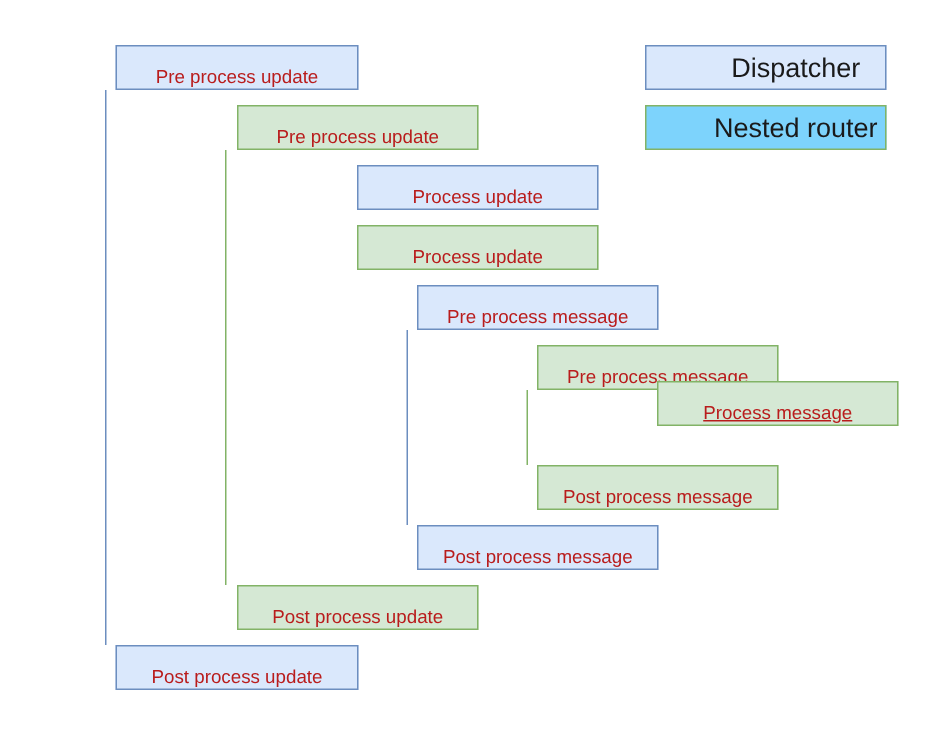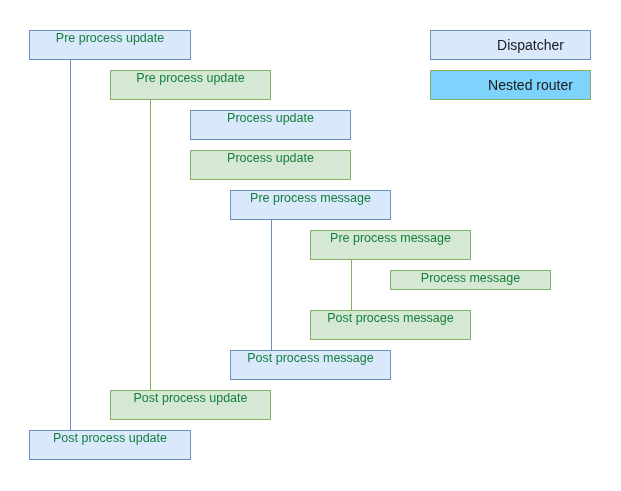--- a/index.html
+++ b/index.html
@@ -14,29 +14,30 @@
     position: relative;
     width: 621px;
     height: 491px;
     background: #ffffff;
     overflow: hidden;
   }
   .node {
     position: absolute;
     box-sizing: border-box;
     display: flex;
-    align-items: flex-start;
+    align-items: flex-end;
     justify-content: center;
     font-size: 12.5px;
     line-height: 1.2;
-    color: #15803d;
+    color: #b91c1c;
     text-align: center;
     border-width: 1px;
     border-style: solid;
     z-index: 2;
+    margin-left: 48px;
     -webkit-font-smoothing: antialiased;
   }
   .node.blue {
     background: #dae8fc;
     border-color: #6c8ebf;
   }
   .node.green {
     background: #d5e8d4;
     border-color: #82b366;
   }
@@ -50,21 +51,21 @@
   }
   .connector.green {
     background: #82b366;
   }
   .legend-item {
     position: absolute;
     box-sizing: border-box;
     display: flex;
     align-items: center;
     justify-content: center;
-    font-size: 14px;
+    font-size: 18px;
     color: #1a1a1a;
     border-width: 1px;
     border-style: solid;
     z-index: 2;
     padding-left: 40px;
   }
 </style>
 </head>
 <body>
 
@@ -88,21 +89,21 @@
       </div>
       <div class="node green" style="left: 190px; top: 150px; width: 161px; height: 30px;">
         <span>Process update</span>
       </div>
       <div class="node blue" style="left: 230px; top: 190px; width: 161px; height: 30px;">
         <span>Pre process message</span>
       </div>
       <div class="node green" style="left: 310px; top: 230px; width: 161px; height: 30px;">
         <span>Pre process message</span>
       </div>
-      <div class="node green" style="left: 390px; top: 270px; width: 161px; height: 20px;">
+      <div class="node green" style="left: 390px; top: 254px; width: 161px; height: 30px; text-decoration: underline;">
         <span>Process message</span>
       </div>
       <div class="node green" style="left: 310px; top: 310px; width: 161px; height: 30px;">
         <span>Post process message</span>
       </div>
       <div class="node blue" style="left: 230px; top: 350px; width: 161px; height: 30px;">
         <span>Post process message</span>
       </div>
       <div class="node green" style="left: 110px; top: 390px; width: 161px; height: 30px;">
         <span>Post process update</span>

